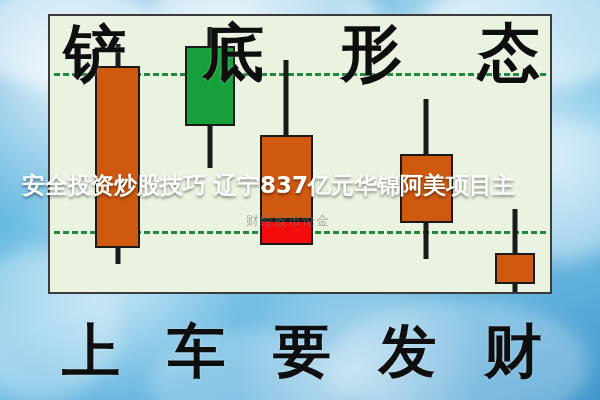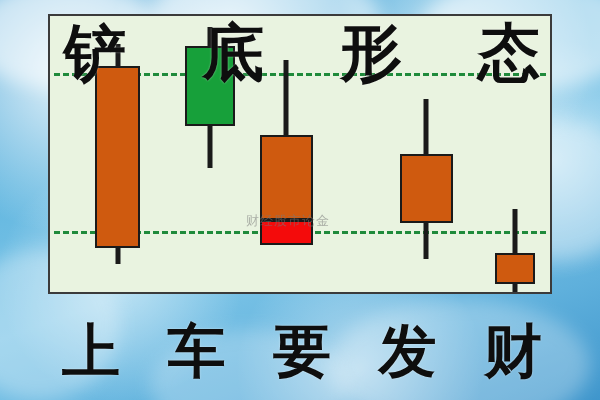--- a/index.html
+++ b/index.html
@@ -204,15 +204,16 @@
 
   <div class="char bottom-chars">
     <span>上</span>
     <span>车</span>
     <span>要</span>
     <span>发</span>
     <span>财</span>
   </div>
 
   <div class="headline">
+    <span>安全投资炒股技巧 辽宁837亿元华锦阿美项目主</span>
   </div>
 
 </div>
 
 </body></html>

